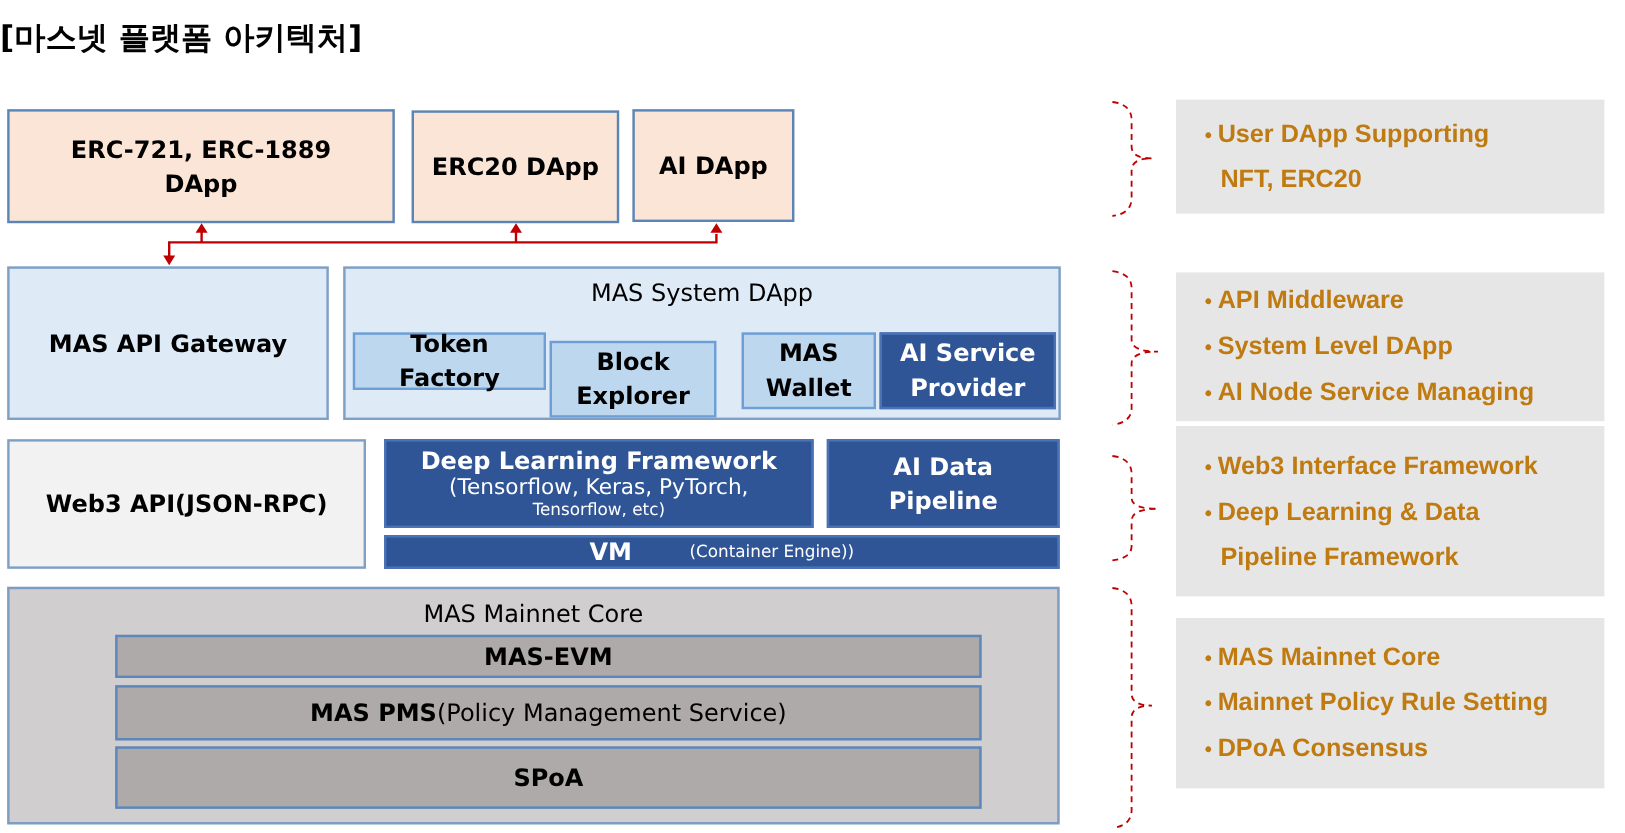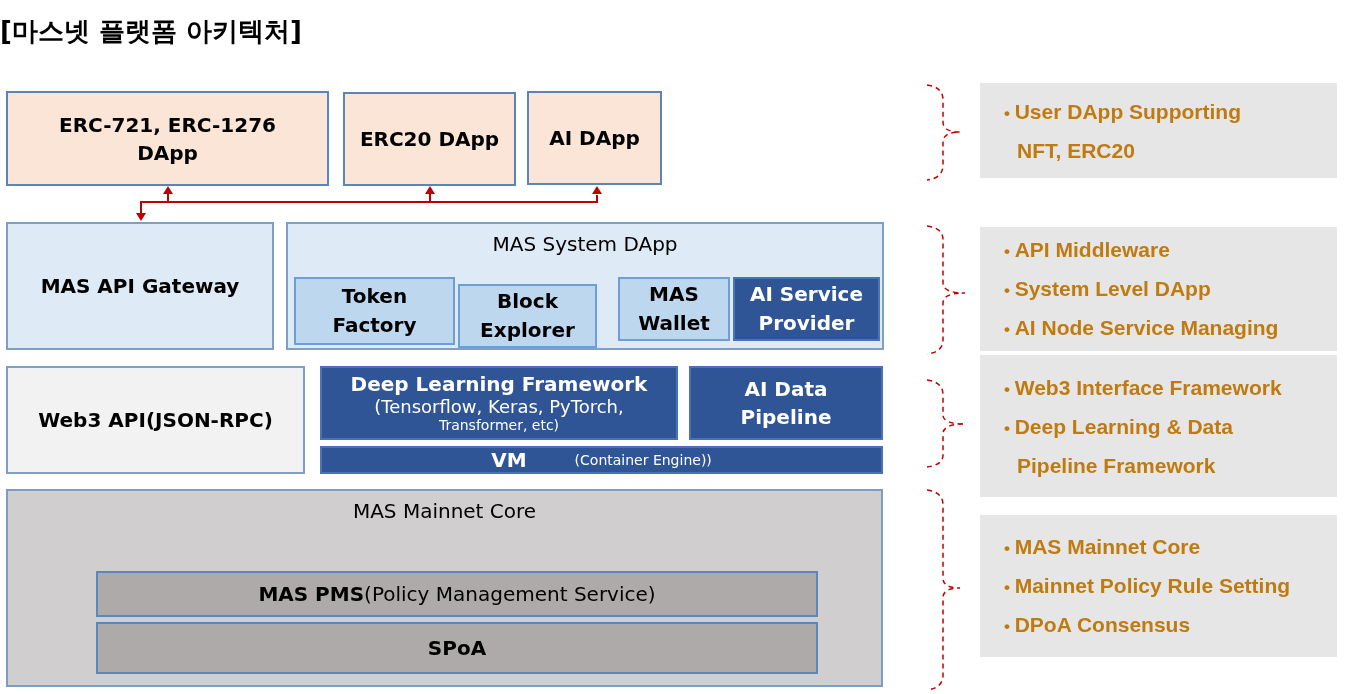--- a/index.html
+++ b/index.html
@@ -19,21 +19,21 @@
   .note .item::before { content:"• "; font-size:17px; }
   .note .cont { padding-left:13px; }
   svg.conn { position:absolute; left:0; top:0; }
 </style>
 </head>
 <body>
 
 <div class="abs title">[마스넷 플랫폼 아키텍처]</div>
 
 <div class="abs box peach" style="left:6px;top:91px;width:323px;height:95px;flex-direction:column;">
-  <span>ERC-721, ERC-1276</span>
+  <span>ERC-721, ERC-1889</span>
   <span>DApp</span>
 </div>
 <div class="abs box peach" style="left:343px;top:92px;width:173px;height:94px;">
   <span>ERC20 DApp</span>
 </div>
 <div class="abs box peach" style="left:527px;top:91px;width:135px;height:94px;">
   <span>AI DApp</span>
 </div>
 
 <svg class="conn" width="700" height="230">
@@ -46,21 +46,21 @@
     <polygon points="592,194 602,194 597,186" stroke="none"></polygon>
     <polygon points="136,213 146,213 141,221" stroke="none"></polygon>
   </g>
 </svg>
 
 <div class="abs box lightblue" style="left:6px;top:222px;width:268px;height:128px;font-weight:bold;font-size:20px;">
   <span>MAS API Gateway</span>
 </div>
 <div class="abs lightblue" style="left:286px;top:222px;width:598px;height:128px;">
   <div class="abs" style="left:0;top:8px;width:100%;text-align:center;font-size:20px;">MAS System DApp</div>
-  <div class="abs box light" style="left:6px;top:53px;width:161px;height:68px;flex-direction:column;">
+  <div class="abs box light" style="left:6px;top:53px;width:161px;height:48px;flex-direction:column;">
     <span>Token</span>
     <span>Factory</span>
   </div>
   <div class="abs box light" style="left:170px;top:60px;width:139px;height:64px;flex-direction:column;">
     <span>Block</span>
     <span>Explorer</span>
   </div>
   <div class="abs box light" style="left:330px;top:53px;width:112px;height:64px;flex-direction:column;">
     <span>MAS</span>
     <span>Wallet</span>
@@ -70,33 +70,36 @@
     <span>Provider</span>
   </div>
 </div>
 
 <div class="abs box white-box" style="left:6px;top:366px;width:299px;height:108px;">
   <span>Web3 API(JSON-RPC)</span>
 </div>
 <div class="abs box navy" style="left:320px;top:366px;width:358px;height:74px;flex-direction:column;">
   <span style="font-weight:bold;font-size:20px;line-height:26px;">Deep Learning Framework</span>
   <span style="font-size:18px;line-height:19px;">(Tensorflow, Keras, PyTorch,</span>
-  <span style="font-size:14px;line-height:19px;">Transformer, etc)</span>
+  <span style="font-size:14px;line-height:19px;">Tensorflow, etc)</span>
 </div>
 <div class="abs box navy" style="left:689px;top:366px;width:194px;height:74px;flex-direction:column;font-weight:bold;font-size:20px;line-height:28px;">
   <span>AI Data</span>
   <span>Pipeline</span>
 </div>
 <div class="abs box navy" style="left:320px;top:446px;width:563px;height:28px;">
   <span style="font-weight:bold;font-size:20px;">VM</span>
     <span style="font-size:14px;margin-left:48px;">(Container Engine))</span>
 </div>
 
 <div class="abs gray-outer" style="left:6px;top:489px;width:877px;height:198px;">
   <div class="abs" style="left:0;top:8px;width:100%;text-align:center;font-size:20px;">MAS Mainnet Core</div>
+  <div class="abs box gray-inner" style="left:88px;top:38px;width:722px;height:36px;font-weight:bold;">
+    <span>MAS-EVM</span>
+  </div>
   <div class="abs box gray-inner" style="left:88px;top:80px;width:722px;height:46px;">
     <span style="font-weight:bold;">MAS PMS</span>
       <span>(Policy Management Service)</span>
   </div>
   <div class="abs box gray-inner" style="left:88px;top:131px;width:722px;height:52px;font-weight:bold;">
     <span>SPoA</span>
   </div>
 </div>
 
 <svg class="conn" width="1354" height="694" style="pointer-events:none;">

